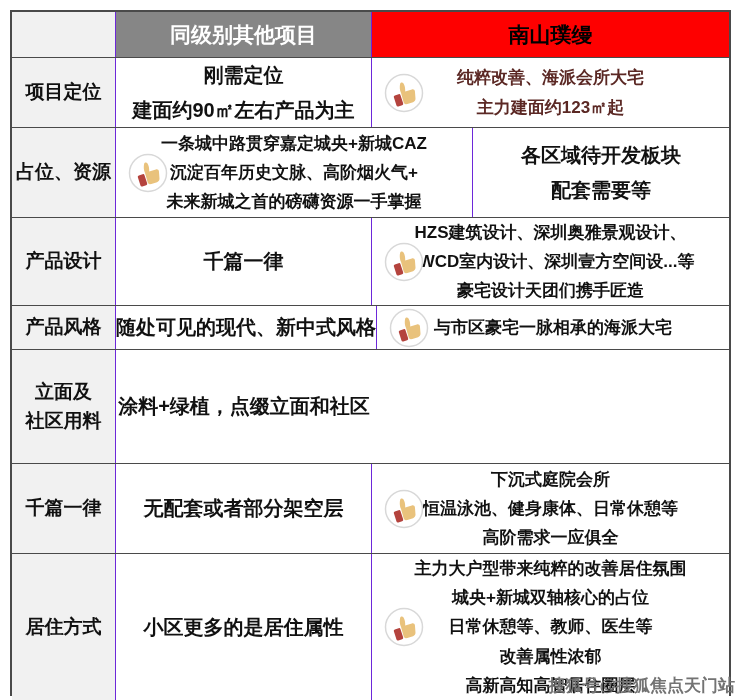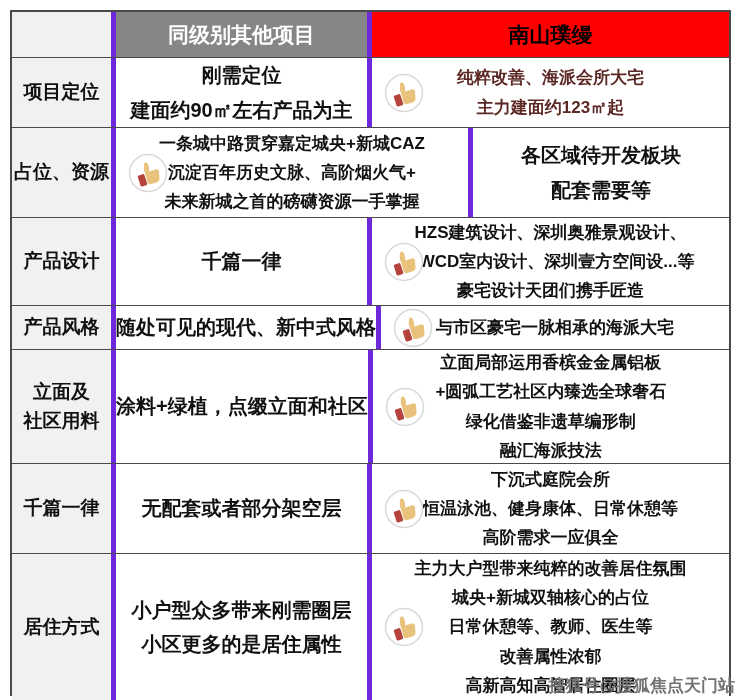--- a/index.html
+++ b/index.html
@@ -33,21 +33,21 @@
   #comparison-table > .trow:nth-child(1) { height: 46px; }
   #comparison-table > .trow:nth-child(2) { height: 70px; }
   #comparison-table > .trow:nth-child(3) { height: 90px; }
   #comparison-table > .trow:nth-child(4) { height: 88px; }
   #comparison-table > .trow:nth-child(5) { height: 44px; }
   #comparison-table > .trow:nth-child(6) { height: 114px; }
   #comparison-table > .trow:nth-child(7) { height: 90px; }
   #comparison-table > .trow:nth-child(8) { flex: 1 1 auto; }
   .cell {
     box-sizing: border-box;
-    border-right: 5px solid #6d28d9;
+    border-right: 1px solid #6d28d9;
     display: flex;
     flex-direction: column;
     justify-content: center;
     align-items: center;
     text-align: center;
     font-weight: bold;
     color: #111111;
   }
   .cell:last-child { border-right: none; }
   .col-label   { flex: 0 0 104px; background: var(--label-bg, #f1f1f1); font-size: 19px; }
@@ -241,48 +241,20 @@
   </div>
 
   <div class="trow">
     <div class="cell col-label">
         <div class="line">立面及</div>
         <div class="line">社区用料</div>
       </div>
     <div class="cell col-other">
         <div class="line">涂料+绿植，点缀立面和社区</div>
       </div>
-    <div class="cell col-nanshan">
-      <span class="thumb">
-        <svg viewBox="0 0 40 40" xmlns="http://www.w3.org/2000/svg">
-          <circle cx="20" cy="20" r="18.5" fill="#ffffff" stroke="#d8d8d8" stroke-width="1.5"></circle>
-          <g transform="rotate(-18 20 20)">
-            <rect x="9" y="19.5" width="7" height="11.5" rx="1.5" class="thumb-sleeve" fill="#b4433d"></rect>
-            <path class="thumb-hand" d="M17.2 19
-              c -0.5 -3 0.5 -6.5 2 -9
-              c 0.8 -1.3 2.8 -1 3.2 0.5
-              c 0.6 2.2 0.4 4.5 -0.2 6.5
-              l -0.6 2
-              h 7.0
-              c 1.6 0 2.7 1.4 2.3 2.9
-              l -1.7 7
-              c -0.4 1.6 -1.8 2.6 -3.4 2.6
-              h -6.0
-              c -1.5 0 -2.7 -1 -3 -2.4
-              z" fill="#e9c27c"></path>
-          </g>
-        </svg>
-      </span>
-      <div class="nanshan-lines">
-          <div class="line">立面局部运用香槟金金属铝板</div>
-          <div class="line">+圆弧工艺社区内臻选全球奢石</div>
-          <div class="line">绿化借鉴非遗草编形制</div>
-          <div class="line">融汇海派技法</div>
-        </div>
-    </div>
   </div>
 
   <div class="trow">
     <div class="cell col-label">
         <div class="line">千篇一律</div>
       </div>
     <div class="cell col-other">
         <div class="line">无配套或者部分架空层</div>
       </div>
     <div class="cell col-nanshan">
@@ -312,21 +284,20 @@
           <div class="line">高阶需求一应俱全</div>
         </div>
     </div>
   </div>
 
   <div class="trow">
     <div class="cell col-label">
         <div class="line">居住方式</div>
       </div>
     <div class="cell col-other">
-        <div class="line">小户型众多带来刚需圈层</div>
         <div class="line">小区更多的是居住属性</div>
       </div>
     <div class="cell col-nanshan">
       <span class="thumb">
         <svg viewBox="0 0 40 40" xmlns="http://www.w3.org/2000/svg">
           <circle cx="20" cy="20" r="18.5" fill="#ffffff" stroke="#d8d8d8" stroke-width="1.5"></circle>
           <g transform="rotate(-18 20 20)">
             <rect x="9" y="19.5" width="7" height="11.5" rx="1.5" class="thumb-sleeve" fill="#b4433d"></rect>
             <path class="thumb-hand" d="M17.2 19
               c -0.5 -3 0.5 -6.5 2 -9

